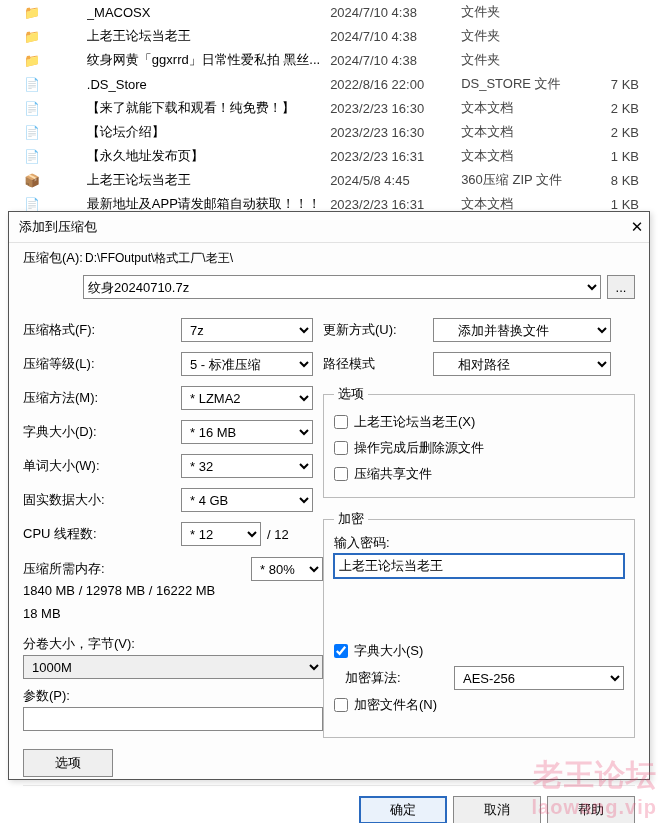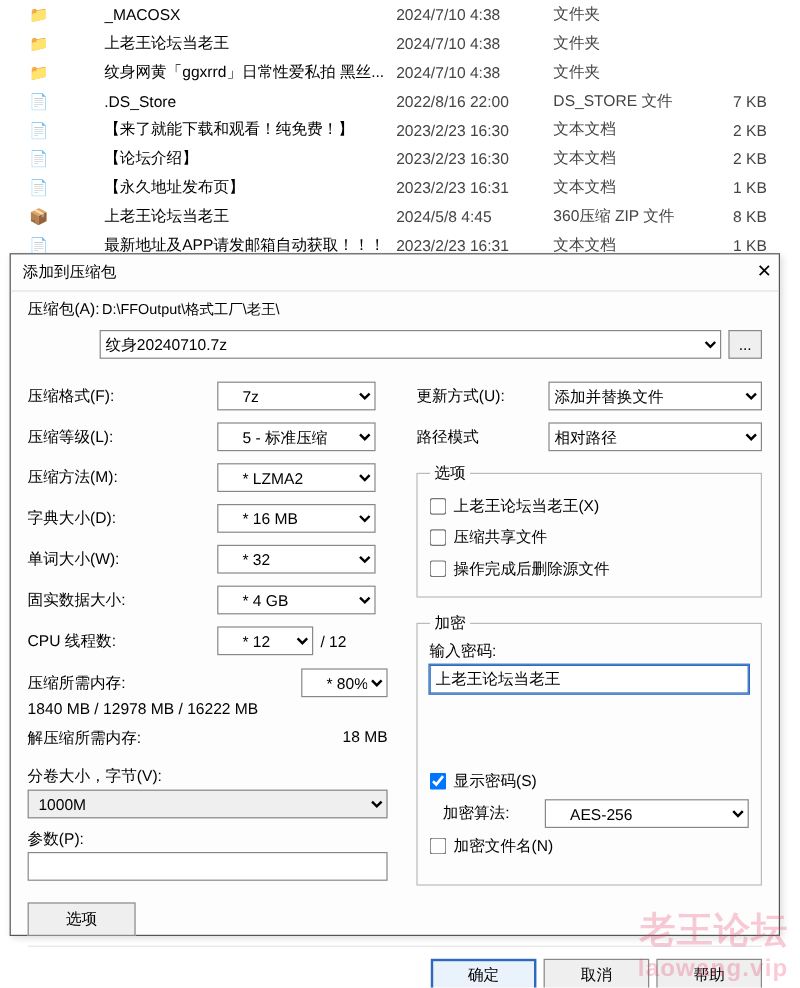--- a/index.html
+++ b/index.html
@@ -20,29 +20,29 @@
   .titlebar .close { width: 24px; height: 24px; text-align: center; line-height: 24px; font-size: 15px; cursor: pointer; }
   .dlg-body { padding: 6px 14px 0 14px; border-top: 1px solid #e2e2e2; }
 
   .archive-row { display: flex; align-items: center; margin-bottom: 6px; }
   .archive-row .lbl { width: 60px; }
   .archive-row .path { flex: 1; font-size: 12px; padding-left: 2px; }
   .archive-row .inputrow { flex: 1; display: flex; align-items: flex-start; margin-top: 2px;}
   .combo-wide { flex: 1; height: 24px; font-size: 13px; border: 1px solid #888; background:#fff; }
   .browse-btn { width: 28px; height: 24px; margin-left: 6px; border: 1px solid #888; background: #efefef; font-size:13px; }
 
-  .columns { display: flex; margin-top: 14px; gap: 24px; }
+  .columns { display: flex; margin-top: 14px; }
   .col-left { width: 300px; }
   .col-right { flex: 1; }
 
   .form-row { display: flex; align-items: center; height: 34px; }
   .form-row .flabel { width: 158px; font-size: 13px; }
   .form-row .fcontrol { flex: 1; display:flex; align-items:center; }
-  select.sel { width: 132px; height: 24px; border: 1px solid #888; font-size: 13px; background:#fff; padding-left:16px;}
-  select.sel-r { width: 178px; height: 24px; border: 1px solid #888; font-size: 13px; background:#fff; padding-left:0;}
+  select.sel { width: 132px; height: 24px; border: 1px solid #888; font-size: 13px; background:#fff; padding-left:4px;}
+  select.sel-r { width: 178px; height: 24px; border: 1px solid #888; font-size: 13px; background:#fff; padding-left:20px;}
   .suffix { margin-left: 6px; font-size: 13px; }
 
   fieldset { border: 1px solid #bbb; padding: 6px 10px 10px 10px; margin-top: 4px; }
   fieldset legend { font-size: 13px; padding: 0 4px; }
   .chk-row { height: 26px; display: flex; align-items: center; font-size: 13px; }
   .chk-row input { margin-right: 6px; width:14px; height:14px;}
 
   .txt { font-size: 13px; }
   .mem-line { font-size: 13px; margin-top:2px;}
 
@@ -199,21 +199,20 @@
           </div>
         </div>
         <div style="margin-top:6px">
           <div style="display:flex;align-items:center;">
             <span class="txt" style="flex:1">压缩所需内存:</span>
             <select class="sel" style="width:72px"><option>* 80%</option></select>
           </div>
           <div class="mem-line">1840 MB / 12978 MB / 16222 MB</div>
         </div>
         <div style="display:flex;margin-top:8px;">
-          <span class="txt" style="flex:1">解压缩所需内存:</span>
           <span class="txt">18 MB</span>
         </div>
 
         <div class="fullrow" style="margin-top:14px">
           <div class="txt">分卷大小，字节(V):</div>
           <select class="input-full" style="margin-top:2px"><option>1000M</option></select>
         </div>
         <div class="fullrow">
           <div class="txt">参数(P):</div>
           <input class="input-full" style="margin-top: 2px;" value="">
@@ -236,36 +235,36 @@
         </div>
 
         <fieldset>
           <legend>选项</legend>
           <label class="chk-row">
               <input type="checkbox" style="">
               <span>上老王论坛当老王(X)</span>
             </label>
           <label class="chk-row">
               <input type="checkbox" style="">
+              <span>操作完成后删除源文件</span>
+            </label>
+          <label class="chk-row">
+              <input type="checkbox" style="">
               <span>压缩共享文件</span>
-            </label>
-          <label class="chk-row">
-              <input type="checkbox" style="">
-              <span>操作完成后删除源文件</span>
             </label>
         </fieldset>
 
         <fieldset style="margin-top:12px; height:228px">
           <legend>加密</legend>
           <div class="txt">输入密码:</div>
           <input class="input-full input-highlight" style="margin-top: 2px;" value="上老王论坛当老王">
           <div style="height:60px"></div>
           <label class="chk-row">
               <input type="checkbox" checked="" style="">
-              <span>显示密码(S)</span>
+              <span>字典大小(S)</span>
             </label>
           <div class="entry-row">
             <span class="elabel">加密算法:</span>
             <select class="sel" style="width:170px;margin-left:auto"><option>AES-256</option></select>
           </div>
           <label class="chk-row">
               <input type="checkbox" style="">
               <span>加密文件名(N)</span>
             </label>
         </fieldset>

